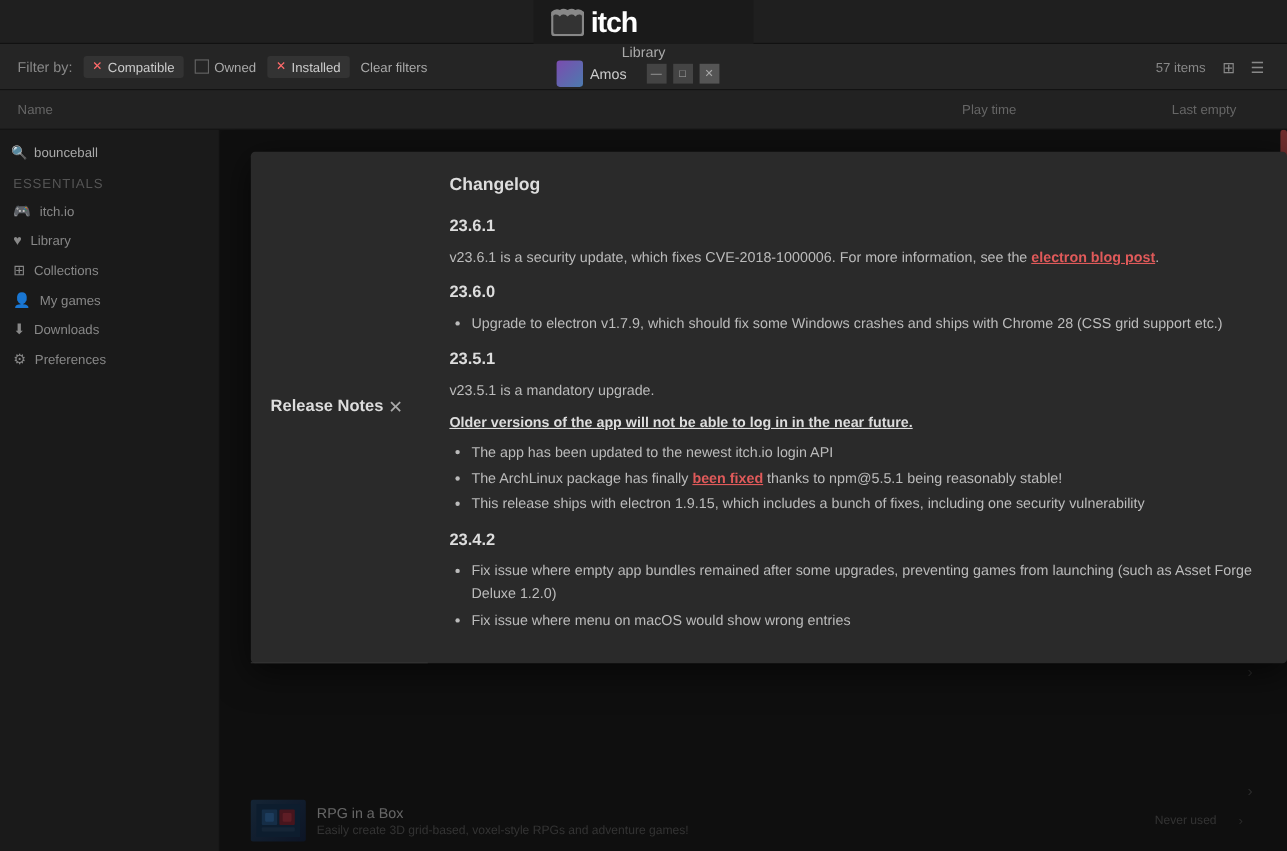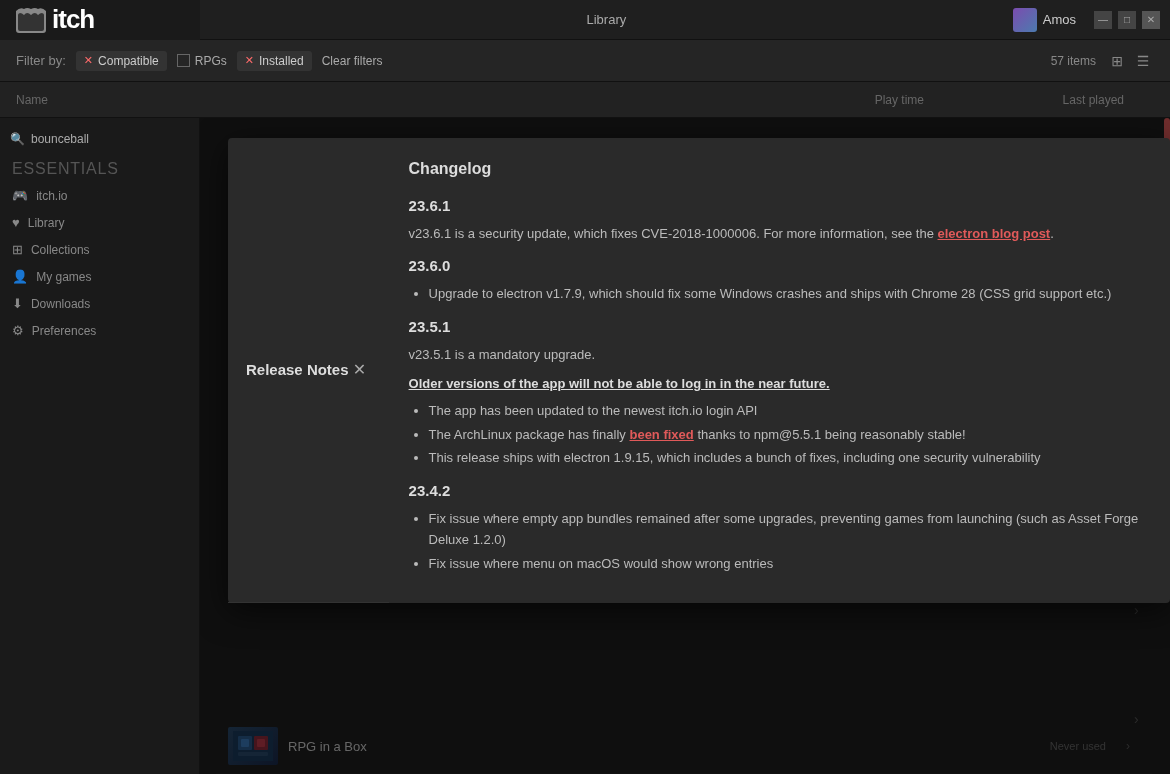--- a/index.html
+++ b/index.html
@@ -130,21 +130,21 @@
     .search-icon { color: #666; font-size: 12px; }
     .search-input {
       background: none;
       border: none;
       outline: none;
       color: #aaa;
       font-size: 12px;
       width: 100%;
     }
     .sidebar-section-label {
-      font-size: 16px;
+      font-size: 12px;
       color: #555;
       text-transform: uppercase;
       padding: 8px 12px 4px;
       letter-spacing: 0.8px;
     }
     .sidebar-item {
       display: flex;
       align-items: center;
       padding: 6px 12px;
       font-size: 12px;
@@ -292,20 +292,21 @@
       display: flex;
       align-items: center;
       background: #1a1a1a;
     }
     .top-header {
       display: flex;
       align-items: center;
       height: 40px;
       background: #1f1f1f;
       border-bottom: 1px solid #111;
+      flex-direction: column;
     }
     .top-center {
       flex: 1;
       display: flex;
       align-items: center;
       justify-content: center;
     }
     .top-right {
       display: flex;
       align-items: center;
@@ -344,39 +345,39 @@
 </div>
 
 <div class="filter-bar">
   <span class="filter-label">Filter by:</span>
   <div class="filter-tag">
     <span class="x">✕</span>
     <span>Compatible</span>
   </div>
   <div class="filter-checkbox">
     <div class="checkbox-box"></div>
-    <span>RPGs</span>
+    <span>Owned</span>
   </div>
   <div class="filter-tag">
     <span class="x">✕</span>
     <span>Installed</span>
   </div>
   <a class="clear-filters">Clear filters</a>
   <div class="spacer"></div>
   <span class="items-count">57 items</span>
   <div class="view-btns">
     <button class="view-btn">⊞</button>
     <button class="view-btn">☰</button>
   </div>
 </div>
 
 <div class="columns-header">
   <div class="col-name">Name</div>
   <div class="col-playtime">Play time</div>
-  <div class="col-lastplayed">Last played</div>
+  <div class="col-lastplayed">Last empty</div>
 </div>
 
 <div class="layout">
 
   <div class="sidebar">
     <div class="search-bar">
       <span class="search-icon">🔍</span>
       <input class="search-input" type="text" value="bounceball" placeholder="bounceball" style="">
     </div>
 
@@ -431,20 +432,21 @@
             <rect width="40" height="30" fill="#1a3a5c"></rect>
             <rect x="5" y="5" width="14" height="14" fill="#2a5a8c" rx="1"></rect>
             <rect x="8" y="8" width="8" height="8" fill="#3a7abc" rx="1"></rect>
             <rect x="21" y="5" width="14" height="14" fill="#8c2a3a" rx="1"></rect>
             <rect x="24" y="8" width="8" height="8" fill="#bc3a4a" rx="1"></rect>
             <rect x="5" y="21" width="30" height="4" fill="#2a4a6c" rx="1"></rect>
           </svg>
         </div>
         <div class="game-info">
           <div class="game-title">RPG in a Box</div>
+          <div class="game-desc">Easily create 3D grid-based, voxel-style RPGs and adventure games!</div>
         </div>
         <div class="game-meta">Never used</div>
         <span class="arrow-btn">›</span>
       </div>
     </div>
 
     <div class="modal-overlay">
       <div class="modal">
         <div class="modal-header">
           <span class="modal-title">Release Notes</span>

